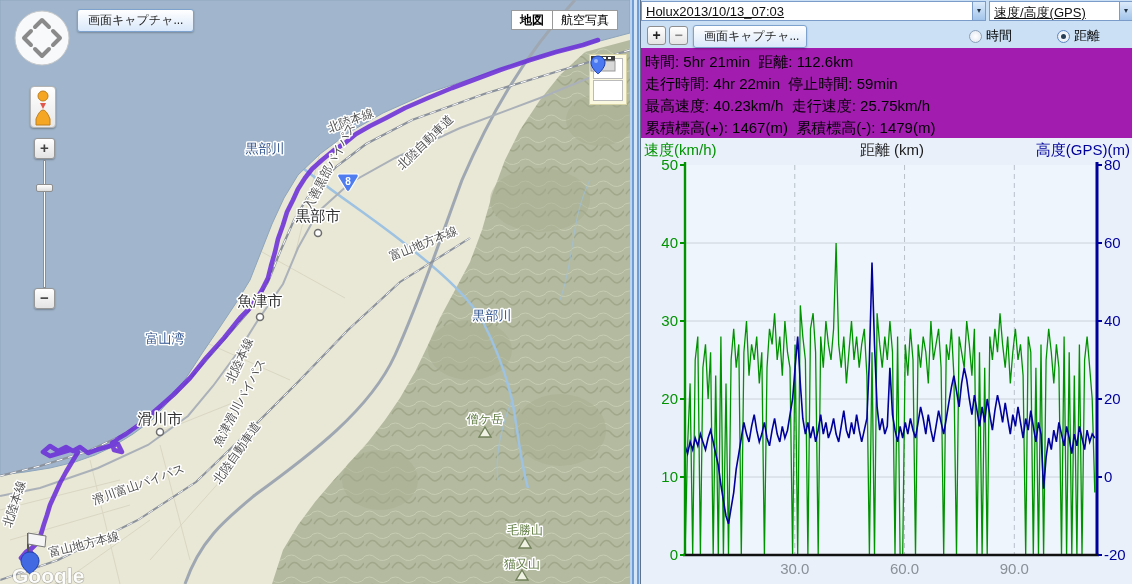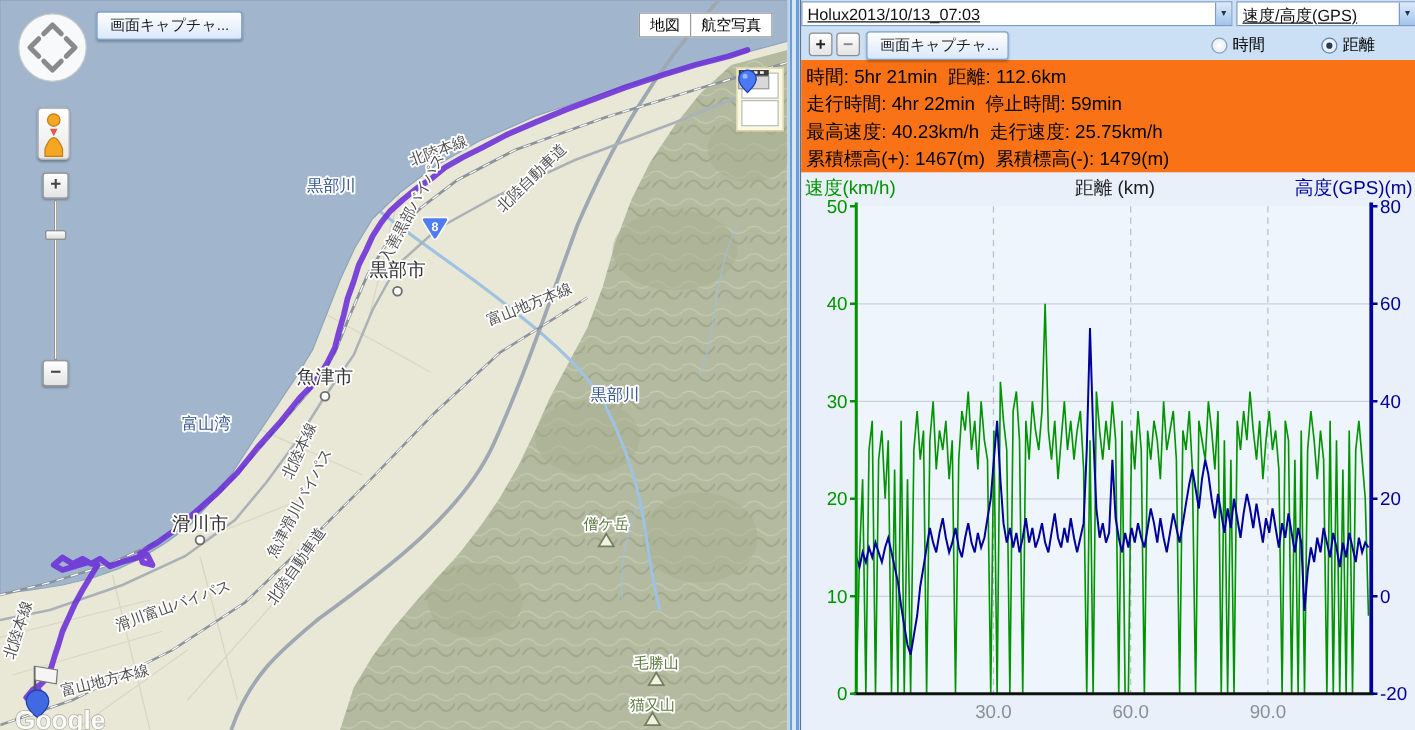--- a/index.html
+++ b/index.html
@@ -20,39 +20,39 @@
   .pan-ctl{position:absolute;left:13px;top:9px;width:58px;height:58px;}
   .cap-btn{display:inline-block;background:linear-gradient(#ffffff,#d9e8fa);border:1px solid #7da2ce;border-radius:3px;font-size:12px;color:#1a1a1a;padding:2px 10px;box-shadow:0 1px 2px rgba(0,0,0,.25);cursor:pointer;white-space:nowrap;}
   .map-cap{position:absolute;left:77px;top:9px;}
   .pegman{position:absolute;left:30px;top:86px;width:26px;height:42px;background:linear-gradient(#fff,#e8e8e8);border:1px solid #b5b5b5;border-radius:4px;box-shadow:0 1px 2px rgba(0,0,0,.3);}
   .zoombar{position:absolute;left:33px;top:138px;width:24px;height:172px;}
   .zbtn{position:absolute;left:1px;width:21px;height:21px;background:linear-gradient(#fff,#e3e3e3);border:1px solid #979797;border-radius:3px;text-align:center;font-size:15px;font-weight:bold;line-height:18px;color:#444;box-shadow:0 1px 2px rgba(0,0,0,.3);cursor:pointer;}
   .ztrack{position:absolute;left:10px;top:22px;width:3px;height:128px;background:#fdfdfd;border:1px solid #8f8f8f;}
   .zhandle{position:absolute;left:3px;top:46px;width:17px;height:8px;background:linear-gradient(#fff,#ddd);border:1px solid #8f8f8f;border-radius:2px;cursor:grab;}
   .maptype{position:absolute;top:10px;left:511px;display:flex;}
   .mt-btn{height:20px;background:#fff;border:1px solid #9a9a9a;font-size:12px;color:#000;padding:2px 8px;line-height:14px;cursor:pointer;white-space:nowrap;}
-  .mt-btn.sel{font-weight:normal;}
+  .mt-btn.sel{font-weight:bold;}
   .mt-btn + .mt-btn{border-left:none;}
   .toolspanel{position:absolute;left:589px;top:54px;width:38px;height:51px;background:#fbf8e0;border:1px solid #d9d3a8;padding:2px;}
   .toolbox{background:#fff;border:1px solid #bbb;margin:1px;height:21px;display:flex;align-items:center;justify-content:center;}
   
   .divider{position:absolute;left:630px;top:0;width:10px;height:584px;background:linear-gradient(90deg,#bcd4ee 0 2px,#6f9ed6 2px 4px,#d4e6f8 4px 7px,#6f9ed6 7px 9px,#bcd4ee 9px 10px);}
   
   .panel{position:absolute;left:640px;top:0;width:492px;height:584px;background:#d4e5f7;border-left:1px solid #5f728a;}
   .dd-row{position:relative;height:22px;background:#cce0f5;}
   .dd{position:absolute;top:1px;height:20px;background:#fff;border:1px solid #7b9cc9;font-size:13px;color:#101010;padding:2px 16px 0 4px;overflow:hidden;white-space:nowrap;cursor:pointer;text-decoration:underline;}
   .dd-btn{position:absolute;right:0;top:0;width:13px;height:18px;background:linear-gradient(#dcebfb,#a3c4ea);border-left:1px solid #7b9cc9;font-size:8px;color:#234;text-align:center;line-height:18px;cursor:pointer;}
   .toolbar{position:relative;height:26px;background:#cce0f5;}
   .sq-btn{position:absolute;top:4px;width:19px;height:19px;background:linear-gradient(#fff,#e4e4e4);border:1px solid #8e8e8e;border-radius:3px;font-size:14px;font-weight:bold;text-align:center;line-height:16px;color:#222;cursor:pointer;}
   .sq-btn.dim{color:#888;}
   .radio-group{position:absolute;top:5px;display:flex;align-items:center;font-size:13px;color:#000;cursor:pointer;}
   .radio{width:13px;height:13px;border-radius:50%;border:1px solid #8ba1b9;background:radial-gradient(#fff,#dde6ef);margin-right:4px;position:relative;}
   .radio.sel{border-color:#5f87c0;}
   .radio.sel::after{content:"";position:absolute;left:3px;top:3px;width:5px;height:5px;border-radius:50%;background:#273c55;}
-  .stats{height:90px;background:#f97316;padding:3px 0 0 4px;}
+  .stats{height:90px;background:#a21caf;padding:3px 0 0 4px;}
   .stat-line{font-size:15px;color:#000;line-height:22px;white-space:pre;}
   .chartwrap{position:relative;height:446px;background:#e9f0fa;}
   .ch-lbl{position:absolute;top:3px;font-size:15px;white-space:nowrap;text-align:center;}
   .ch-left{left:3px;color:#009300;}
   .ch-mid{left:251px;transform:translateX(-50%);color:#1c1c1c;}
   .ch-right{right:2px;color:#00009b;}
   #chart-svg{position:absolute;left:0;top:0;}
 </style>
 </head>
 <body>

